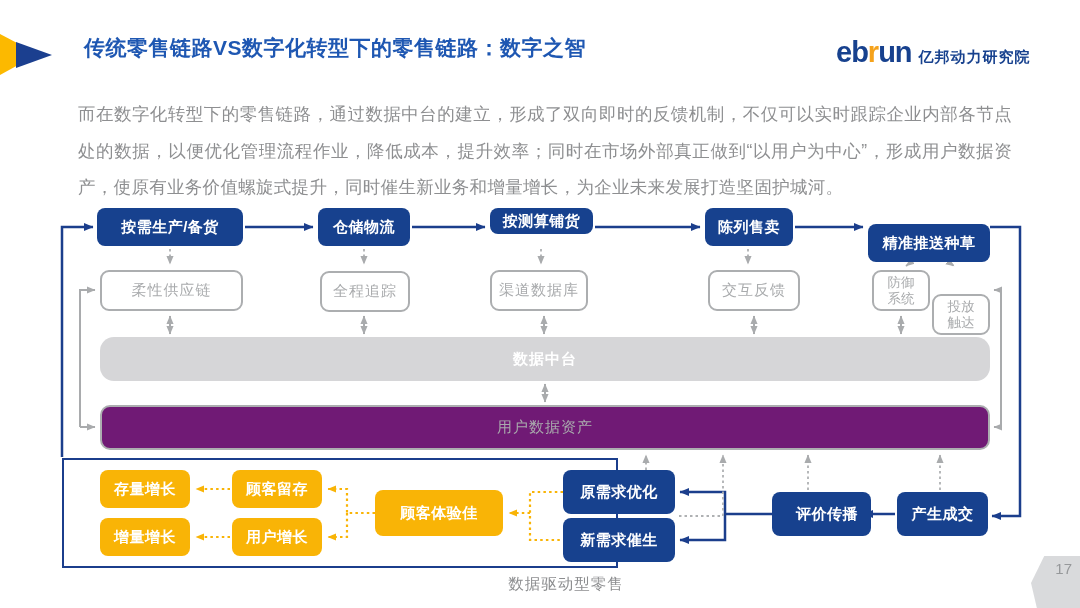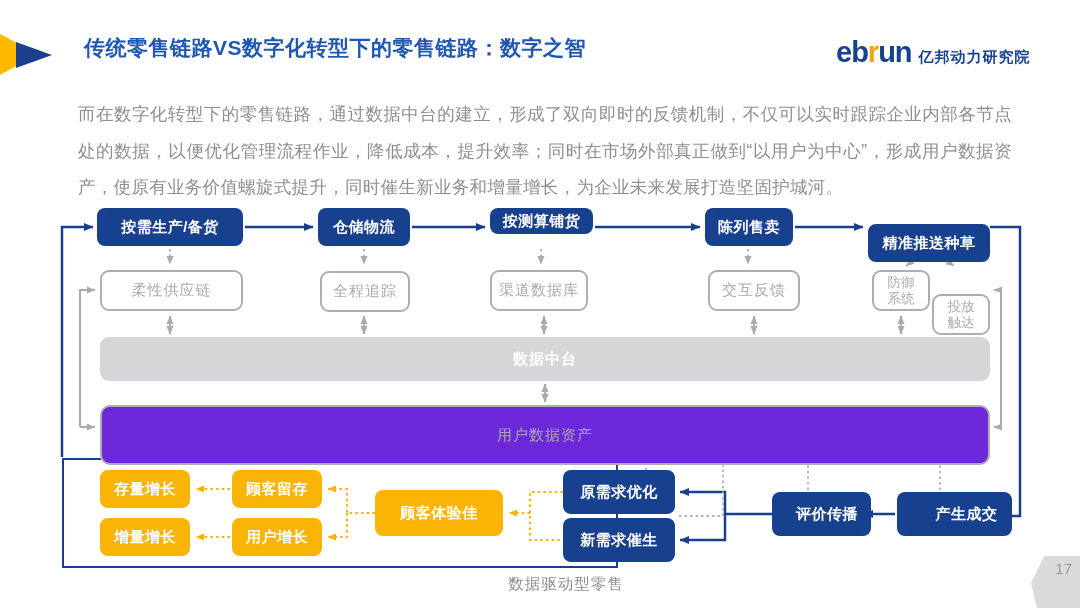--- a/index.html
+++ b/index.html
@@ -18,25 +18,25 @@
   
   .nbox{position:absolute;background:var(--navy,#17418E);color:#fff;font-weight:bold;font-size:15px;
         border-radius:8px;display:flex;align-items:center;justify-content:center;z-index:3;letter-spacing:.5px;}
   .gbox{position:absolute;background:#fff;border:2px solid var(--gray_line,#ACAEB0);color:#A9ABAD;
         font-size:15px;border-radius:9px;display:flex;align-items:center;justify-content:center;
         box-sizing:border-box;z-index:3;letter-spacing:1px;}
   .gbox.small{flex-direction:column;font-size:13.5px;line-height:16px;letter-spacing:0;}
   .ybox{position:absolute;background:var(--yellow,#F9B406);color:#fff;font-weight:bold;font-size:15px;
         border-radius:8px;display:flex;align-items:center;justify-content:center;z-index:3;letter-spacing:.5px;}
   .pbar{position:absolute;left:100px;top:337px;width:890px;height:44px;background:var(--gray_fill,#D6D6D8);
-        border-radius:9px;color:#fff;font-weight:bold;font-size:15px;display:flex;align-items:center;
+        border-radius:14px;color:#fff;font-weight:bold;font-size:15px;display:flex;align-items:center;
         justify-content:center;z-index:2;letter-spacing:1px;}
-  .abar{position:absolute;left:100px;top:405px;width:890px;height:60px;border:2px solid var(--gray_line,#ACAEB0);
+  .abar{position:absolute;left:100px;top:405px;width:890px;height:45px;border:2px solid var(--gray_line,#ACAEB0);
         border-radius:10px;color:#A9ABAD;font-size:15px;display:flex;align-items:center;justify-content:center;
-        box-sizing:border-box;background:#6d28d9;z-index:2;letter-spacing:1px;}
+        box-sizing:border-box;background:#701a75;z-index:2;letter-spacing:1px;}
   #brect{position:absolute;left:62px;top:458px;width:556px;height:110px;border:2.5px solid #1B3E8C;
          box-sizing:border-box;z-index:1;}
   #caption{position:absolute;left:460px;top:574px;width:212px;text-align:center;font-size:15.5px;
            color:#8D8E90;letter-spacing:1px;}
   #pagebadge{position:absolute;left:1031px;top:556px;width:49px;height:52px;background:#D9DADC;
              clip-path:polygon(27% 0,100% 0,100% 100%,12% 100%,0 52%);z-index:4;}
   #pagebadge span{position:absolute;right:8px;top:4px;font-size:15px;font-weight:normal;color:#96989A;}
   
   #wires{position:absolute;left:0;top:0;z-index:2;pointer-events:none;}
   .ln-n{stroke:#1B3E8C;stroke-width:2.5;fill:none;}
@@ -145,20 +145,20 @@
 
   <div id="brect"></div>
   <div class="ybox" style="left:100px;top:470px;width:90px;height:38px;">存量增长</div>
   <div class="ybox" style="left:232px;top:470px;width:90px;height:38px;">顾客留存</div>
   <div class="ybox" style="left:100px;top:518px;width:90px;height:38px;">增量增长</div>
   <div class="ybox" style="left:232px;top:518px;width:90px;height:38px;">用户增长</div>
   <div class="ybox" style="left:375px;top:490px;width:128px;height:46px;">顾客体验佳</div>
   <div class="nbox" style="left:563px;top:470px;width:112px;height:44px;">原需求优化</div>
   <div class="nbox" style="left:563px;top:518px;width:112px;height:44px;">新需求催生</div>
   <div class="nbox" style="left:772px;top:492px;width:88px;height:44px;padding-left:11px;">评价传播</div>
-  <div class="nbox" style="left:897px;top:492px;width:91px;height:44px;padding-left:24px;">产生成交</div>
+  <div class="nbox" style="left:897px;top:492px;width:91px;height:44px;">产生成交</div>
   <div id="caption">数据驱动型零售</div>
 
   <div id="pagebadge">
     <span>17</span>
   </div>
 
 </div>
 
 </body></html>

